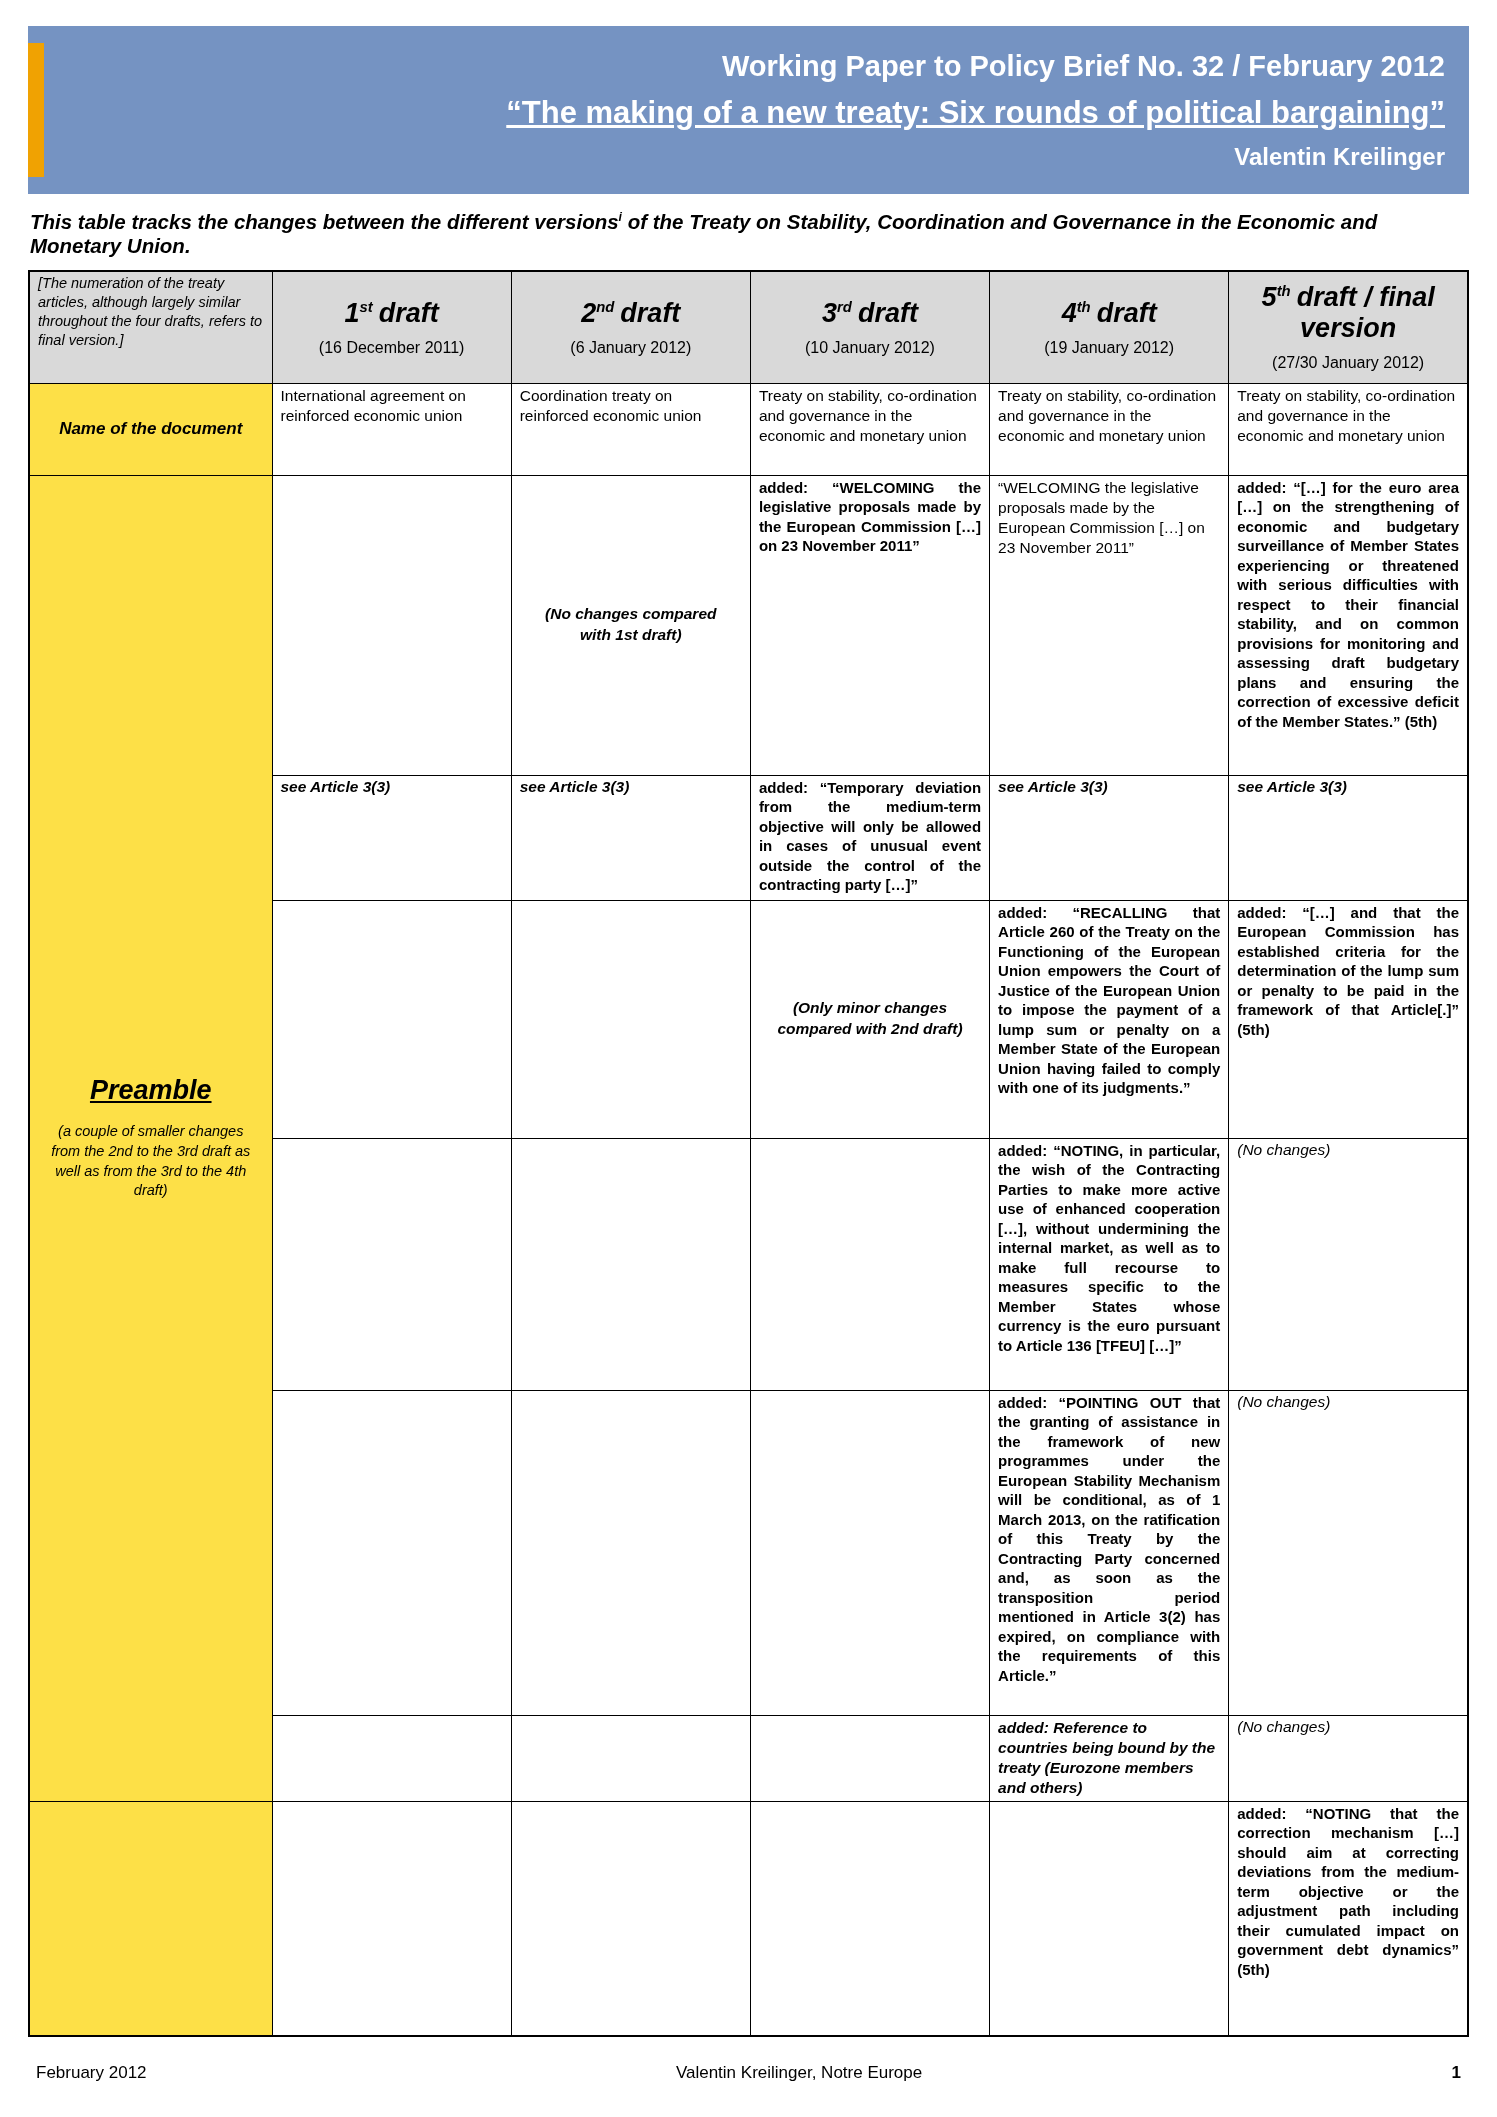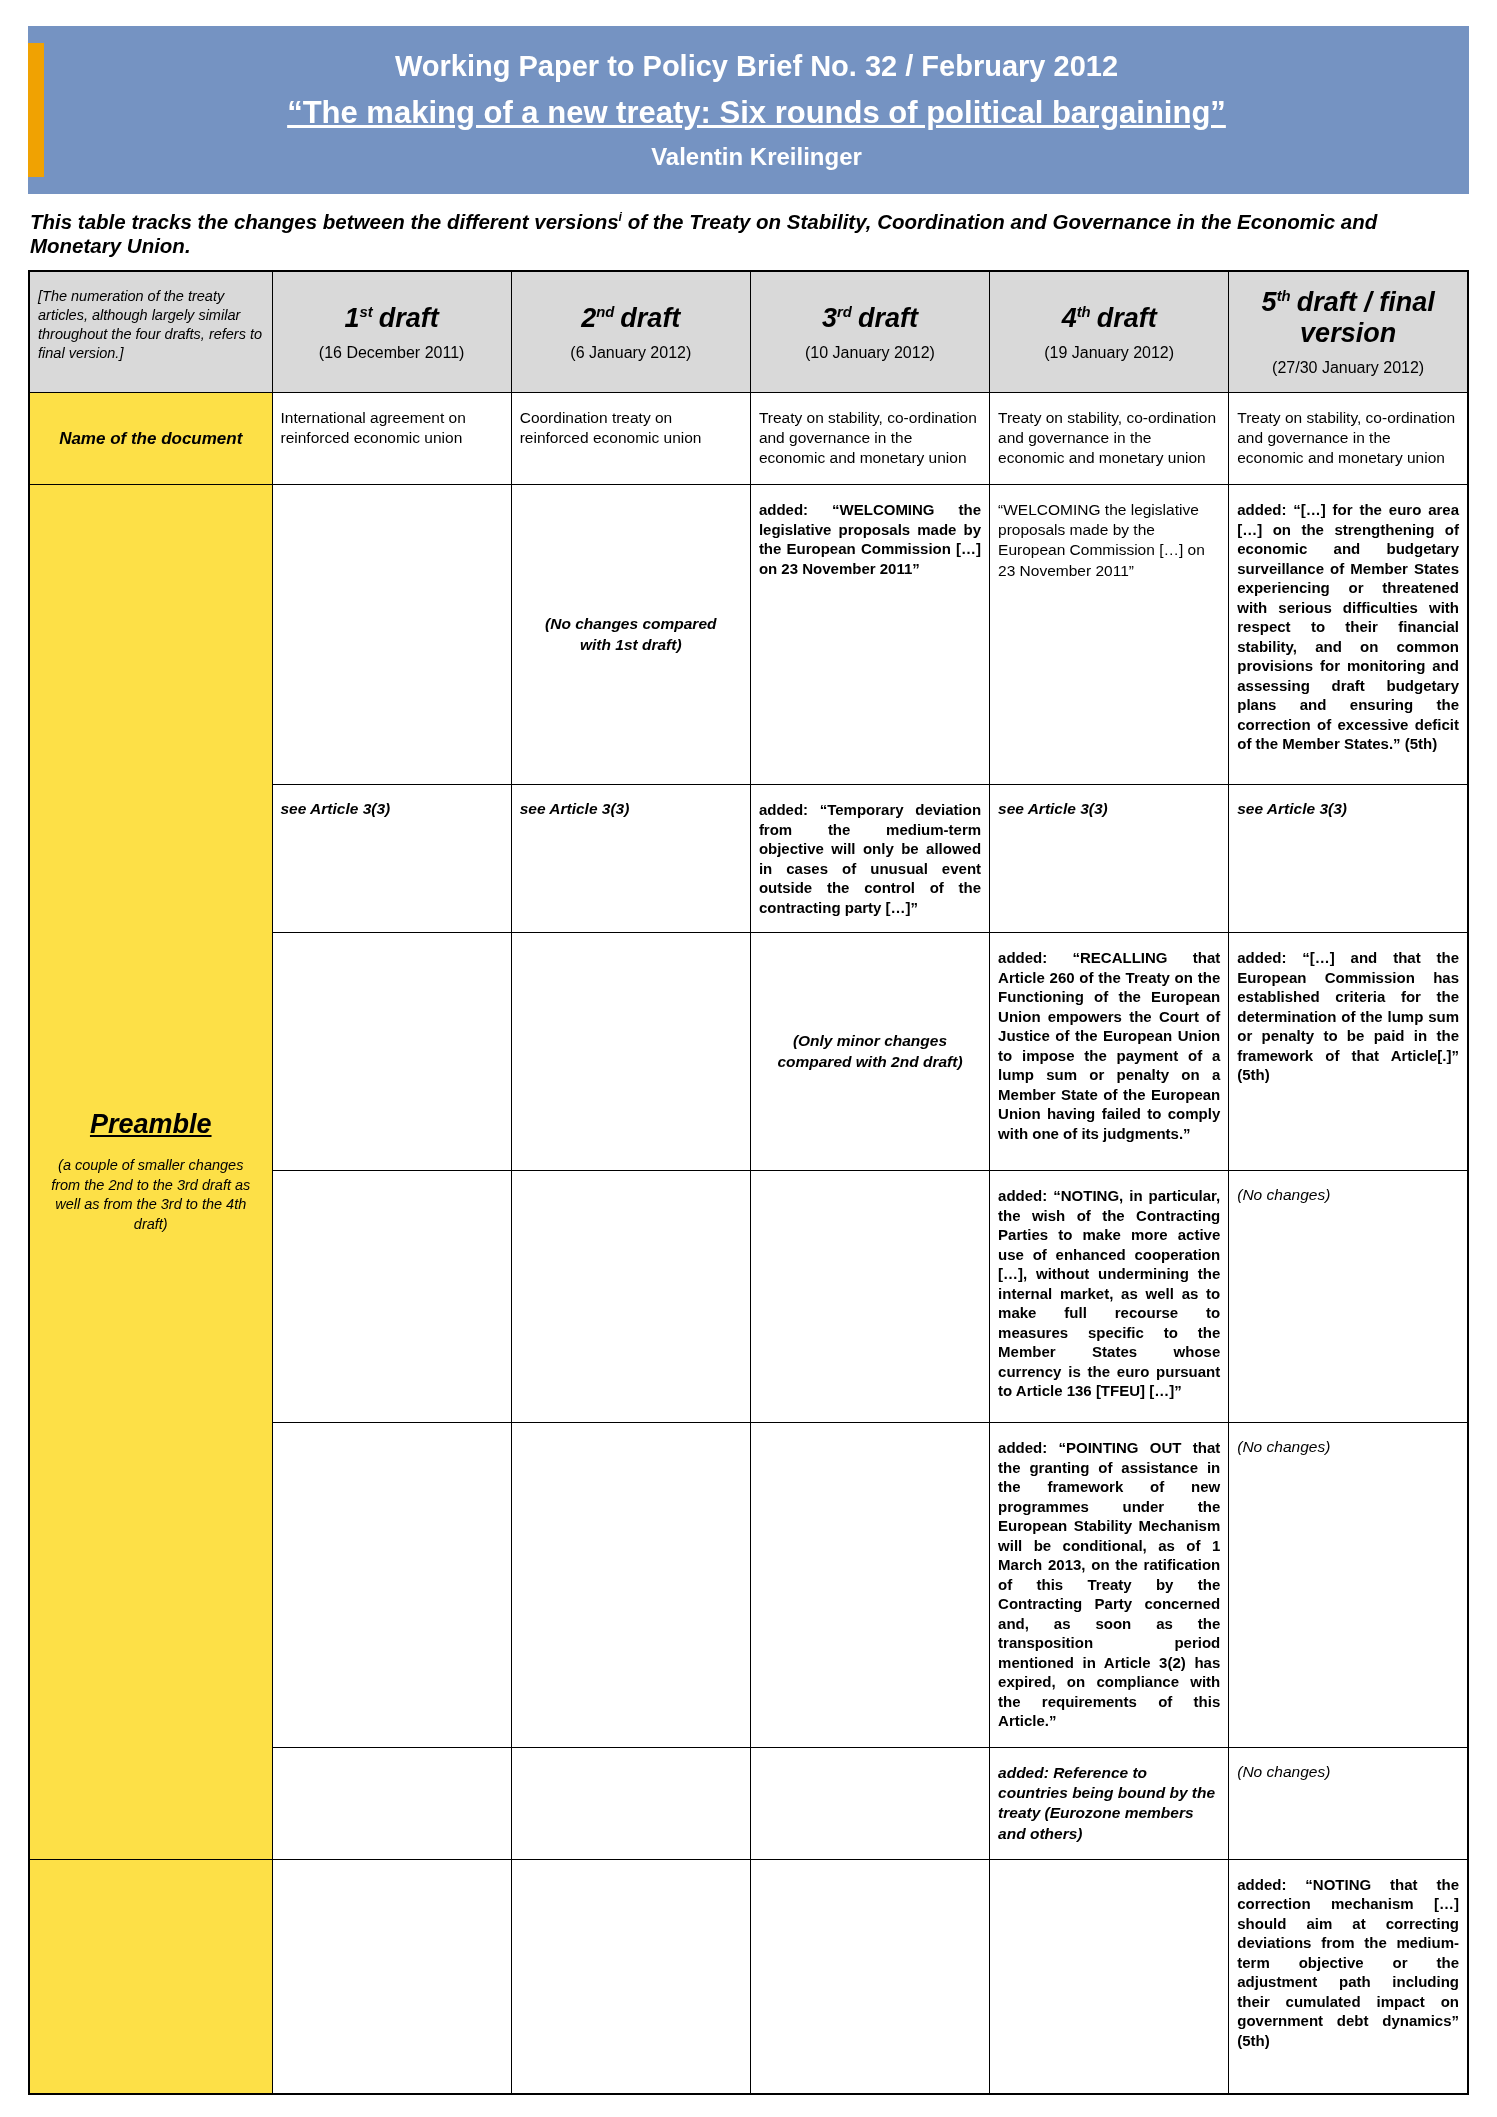--- a/index.html
+++ b/index.html
@@ -29,21 +29,21 @@
   .orange-stripe {
     width: 16px; height: 134px;
     background: #f0a202;
     flex: 0 0 auto;
   }
   .brand { font-size: 40px; font-weight: bold; color: #1f3a7a; letter-spacing: -1px; line-height: 1.1; }
   .brand .accent { color: #f0a202; }
   .logo-row { display: flex; gap: 9px; margin-top: 9px; align-items: center; }
   .logo-icons { color: #94aed3; font-size: 15px; line-height: 1.1; text-align: center; }
   .taglines { color: #5b7fb9; font-size: 15px; line-height: 1.25; }
-  .titles { flex: 1; text-align: center; color: #ffffff; padding: 0 24px; }
+  .titles { flex: 1; text-align: right; color: #ffffff; padding: 0 24px; }
   .band-title { font-size: 29px; font-weight: bold; margin-bottom: 12px; }
   .band-subtitle { font-size: 31px; font-weight: bold; text-decoration: underline; margin-bottom: 12px; }
   .band-author { font-size: 24px; font-weight: bold; }
 
   
   .intro {
     font-style: italic; font-weight: bold;
     font-size: 20.5px;
     margin: 16px 2px 12px 2px;
   }
@@ -51,21 +51,21 @@
 
   
   table.treaty-table {
     border-collapse: collapse;
     width: 100%;
     table-layout: fixed;
     border: 2px solid #000;
   }
   .treaty-table td {
     border: 1px solid #000;
-    padding: 15px 8px;
+    padding: 2px 8px;
     vertical-align: top;
     overflow: hidden;
   }
   col.col-label { width: 243px; }
 
   .head-row td { background: #d9d9d9; vertical-align: middle; text-align: center; }
   td.corner {
     text-align: left; vertical-align: top;
     font-style: italic; font-size: 14.5px; line-height: 1.3;
   }

